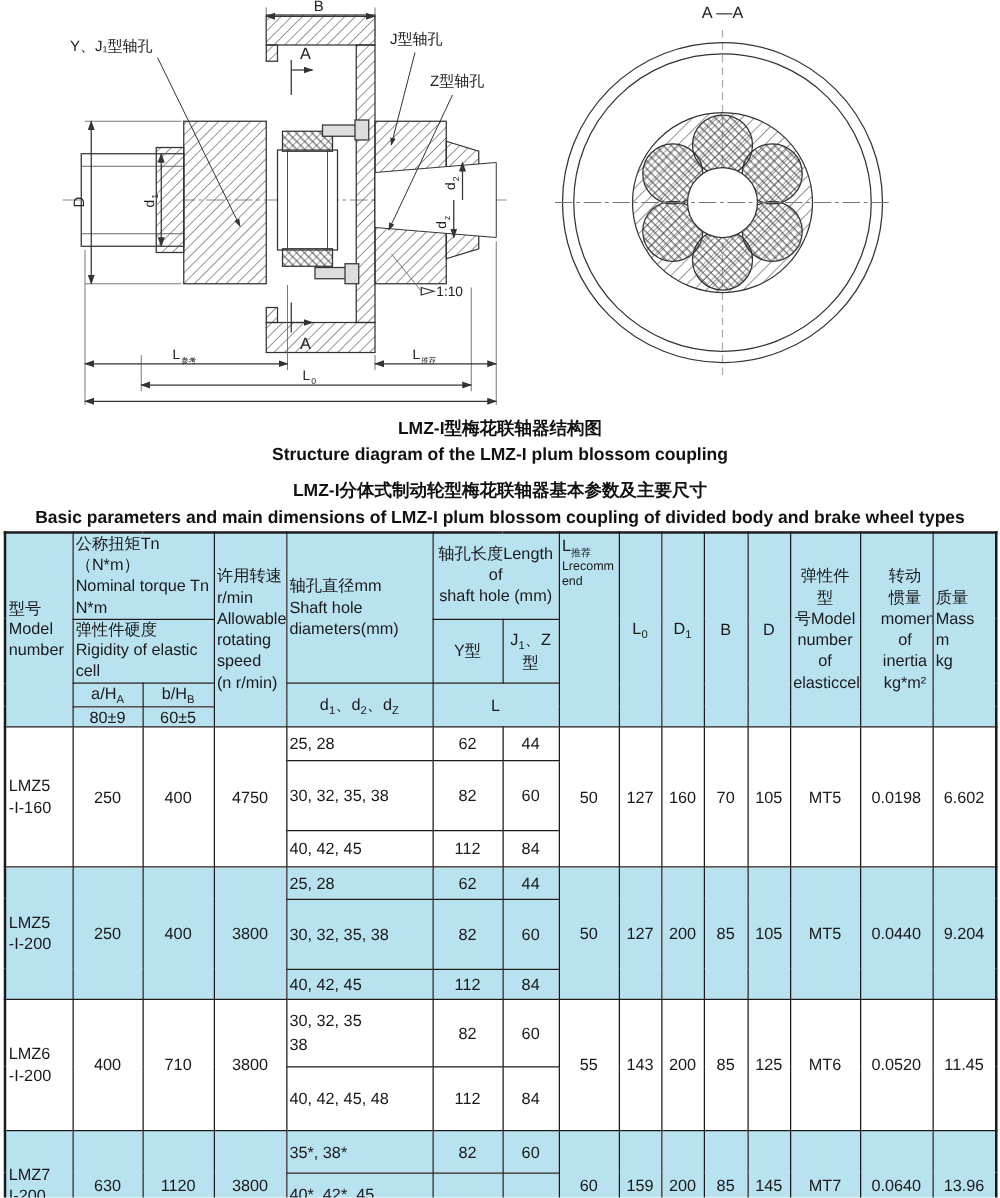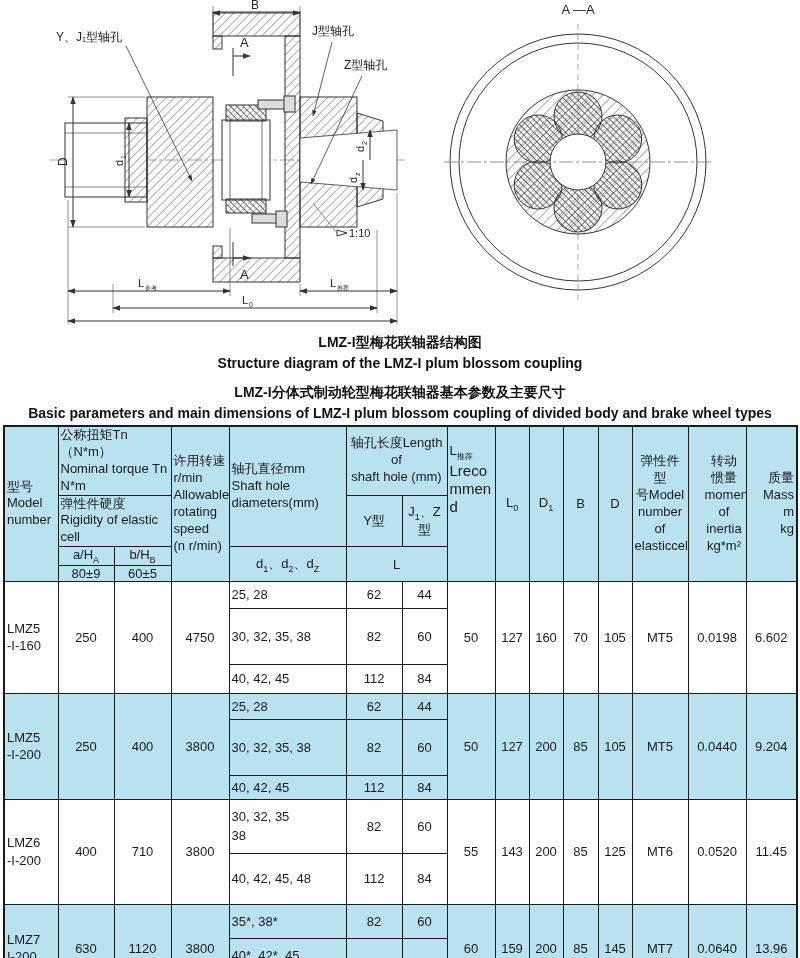--- a/index.html
+++ b/index.html
@@ -14,21 +14,21 @@
   table.params{border-collapse:collapse;table-layout:fixed;width:794px;margin:4px 0 0 3px;border:2px solid #1b1b1b;}
   table.params td{border:1px solid #1b1b1b;padding:0 2px;vertical-align:middle;font-size:13px;overflow:hidden;}
   thead td{background:var(--hl,#b9e2f1);}
   tr.hl > td{background:var(--hl,#b9e2f1);}
   td.cjk{white-space:pre-line;font-size:12.5px;line-height:1.3;text-align:left;padding-left:5px;}
   td.ctr{text-align:center;}
   td.num{text-align:center;font-size:13.5px;}
   td.dia{text-align:left;padding-left:10px;white-space:pre-line;font-size:13.5px;line-height:1.5;}
   td.model{text-align:left;padding-left:8px;white-space:pre-line;font-size:13.5px;line-height:1.35;}
   td sub{font-size:9px;}
-  td .brk{word-break:break-all;line-height:1.2;font-size:15px;text-align:left;}
+  td .brk{word-break:break-all;line-height:1.2;font-size:10px;text-align:left;}
   .smallsub{font-size:8px;}
 </style>
 </head>
 <body>
 
 <div class="diagrams">
 
   <svg width="430" height="332" viewBox="0 0 430 332">
     <defs>
       <pattern id="h1" width="6" height="6" patternUnits="userSpaceOnUse" patternTransform="rotate(45)">
@@ -226,40 +226,40 @@
 r/min
 Allowable
 rotating
 speed
 (n r/min)</td>
       <td class="cjk" rowspan="2">轴孔直径mm
 Shaft hole
 diameters(mm)</td>
       <td class="cjk ctr" colspan="2" style="text-align:center">轴孔长度Length of
 shaft hole (mm)</td>
-      <td rowspan="4" style="vertical-align:top;padding-top:16px">
+      <td rowspan="4" style="vertical-align:top;padding-top:2px">
         <span>L</span><sub class="smallsub">推荐</sub>
         <div class="brk">Lrecommend</div>
       </td>
       <td class="ctr" rowspan="4"><span>L</span><sub>0</sub></td>
       <td class="ctr" rowspan="4"><span>D</span><sub>1</sub></td>
       <td class="ctr" rowspan="4">B</td>
       <td class="ctr" rowspan="4">D</td>
       <td class="cjk ctr" rowspan="4" style="text-align:center;padding-left:2px">弹性件型
 号Model
 number
 of
 elasticcell</td>
       <td class="cjk ctr" rowspan="4" style="text-align:center;padding-left:16px">转动
 惯量
 moment
 of
 inertia
 kg*m²</td>
-      <td class="cjk ctr" rowspan="4" style="text-align:right;padding-left:2px">质量
+      <td class="cjk ctr" rowspan="4" style="text-align:left;padding-left:2px">质量
 Mass
 m
 kg</td>
     </tr>
     <tr style="height:45px">
       <td class="cjk" colspan="2">弹性件硬度
 Rigidity of elastic cell</td>
       <td class="ctr">Y型</td>
       <td class="ctr"><span>J</span><sub>1</sub><span>、Z型</span></td>
     </tr>

